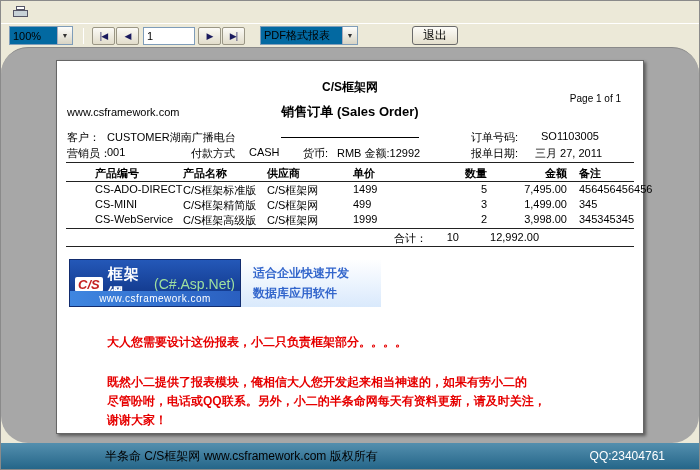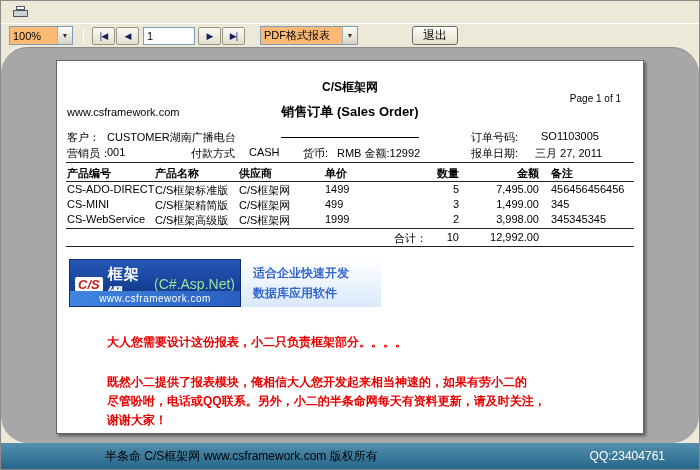--- a/index.html
+++ b/index.html
@@ -7,21 +7,21 @@
   .window { width:700px; height:470px; border:1px solid #8a8a8a; background:var(--toolbar-bg,#ece9d8); overflow:hidden; display:flex; flex-direction:column; }
 
   
   .toolbar { display:flex; align-items:center; background:var(--toolbar-bg,#ece9d8); }
   .toolbar-top { height:22px; padding-left:6px; }
   .toolbar-main { height:24px; padding-left:8px; border-top:1px solid #ffffff; }
   .tb-btn { width:28px; height:18px; border:1px solid transparent; background:transparent; display:flex; align-items:center; justify-content:center; cursor:pointer; }
   .printer-icon { position:relative; display:inline-block; width:16px; height:12px; }
   .printer-icon .p-paper { position:absolute; left:3px; top:0; width:9px; height:4px; background:#fff; border:1px solid #556; }
   .printer-icon .p-body  { position:absolute; left:0; top:4px; width:15px; height:7px; background:#c8d2d8; border:1px solid #556; }
-  .combo { height:19px; background:#fdba74; border:1px solid #7f9db9; display:flex; align-items:center; }
+  .combo { height:19px; background:#0369a1; border:1px solid #7f9db9; display:flex; align-items:center; }
   .combo-text { flex:1; font-size:11px; padding:0 3px; white-space:nowrap; overflow:hidden; }
   .combo-arrow { width:15px; height:100%; background:linear-gradient(#fdfdfb,#d8d4c4); border-left:1px solid #aab; font-size:7px; color:#333; display:flex; align-items:center; justify-content:center; }
   .zoom-combo { width:64px; }
   .format-combo { width:98px; margin-left:14px; }
   .tb-sep { width:1px; height:16px; background:#b4b0a0; border-right:1px solid #fff; margin:0 8px 0 10px; }
   .nav-btn { width:23px; height:18px; margin-right:1px; font-size:9px; letter-spacing:-1px; color:#1a1a5e; background:linear-gradient(#fbfaf6,#e2ddcb); border:1px solid #9a9685; border-radius:2px; cursor:pointer; padding:0; }
   .page-input { width:52px; height:18px; margin:0 3px; border:1px solid #7f9db9; font-size:11px; padding:0 3px; font-family:"Liberation Sans",sans-serif; }
   .exit-btn { margin-left:54px; width:46px; height:19px; font-size:12px; background:linear-gradient(#fdfcf8,#e4dfcd); border:1px solid #6a6a6a; border-radius:3px; cursor:pointer; font-family:"Liberation Sans",sans-serif; }
 
   
@@ -38,21 +38,21 @@
 
   .info { margin-top:8px; }
   .info-row { position:relative; height:16px; font-size:11px; }
   .info-row span { position:absolute; top:1px; white-space:nowrap; }
   .i-cust-l{left:10px}.i-cust-v{left:50px}.i-order-l{left:414px}.i-order-v{left:484px}
   .i-sales-l{left:10px}.i-sales-v{left:50px}.i-pay-l{left:134px}.i-pay-v{left:192px}
   .i-cur-l{left:246px}.i-cur-v{left:280px}.i-date-l{left:414px}.i-date-v{left:478px}
 
   .hline { border-top:1px solid #222; margin:1px 9px 0 9px; }
   .trow { position:relative; height:15px; font-size:11px; }
-  .trow span { position:absolute; top:1px; white-space:nowrap; }
+  .trow span { position:absolute; top:1px; white-space:nowrap;margin-left:28px; }
   .thead { height:17px; font-weight:bold; }
   .thead span { top:3px; }
   .c1{left:10px}.c2{left:98px}.c3{left:182px}.c4{left:268px}
   .c5{left:338px;width:64px;text-align:right}
   .c6{left:404px;width:78px;text-align:right}
   .c7{left:494px}
   .total-row { position:relative; height:16px; font-size:11px; }
   .total-row span { position:absolute; top:2px; white-space:nowrap; }
   .t-label{left:320px;width:50px;text-align:right}
 

